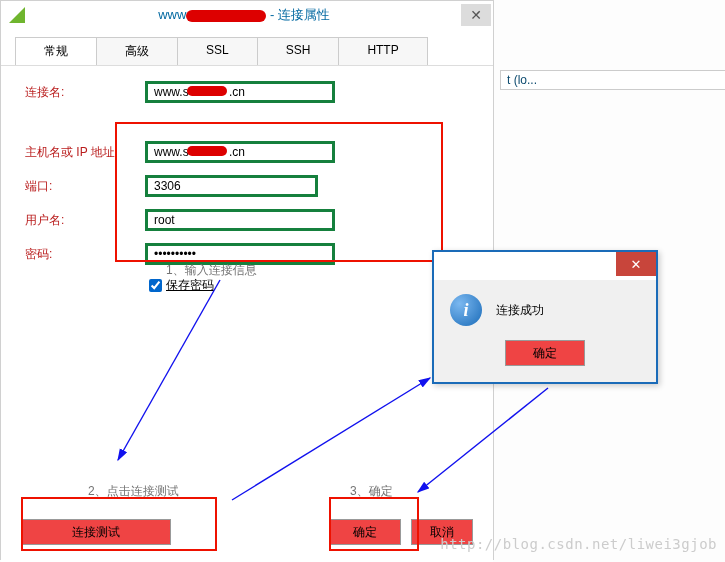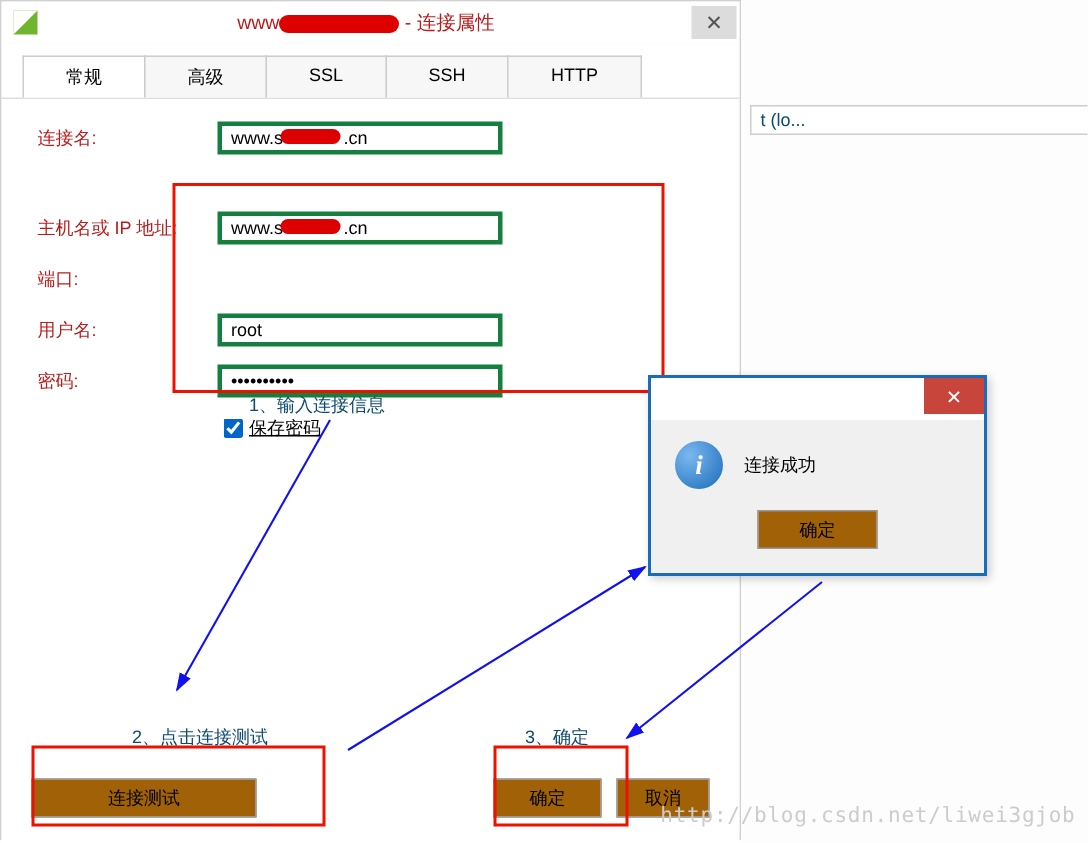--- a/index.html
+++ b/index.html
@@ -1,35 +1,35 @@
 <!DOCTYPE html>
 <html><head>
   <meta charset="utf-8">
   <style>
     * { box-sizing: border-box; font-family: "Microsoft YaHei", Arial, sans-serif; }
     body { margin: 0; width: 725px; height: 562px; background: #fdfdfd; position: relative; overflow: hidden; font-size: 12px; }
     .window { position: absolute; left: 0; top: 0; width: 494px; height: 560px; background: #f0f0f0; border: 1px solid #d0d0d0; }
     .titlebar { height: 28px; background: #fff; display: flex; align-items: center; position: relative; }
     .titlebar-icon { width: 20px; height: 20px; margin-left: 6px; }
-    .titlebar-title { flex: 1; text-align: center; color: #b91c1c; font-size: 13px; }
+    .titlebar-title { flex: 1; text-align: center; color: #0369a1; font-size: 13px; }
     .redact { display: inline-block; background: #d00; border-radius: 6px; vertical-align: middle; }
     .close-btn { width: 30px; height: 22px; background: #dcdcdc; color: #555; display: flex; align-items: center; justify-content: center; margin-right: 2px; font-size: 14px; }
     .tabs { display: flex; padding: 8px 14px 0 14px; background: #fff; border-bottom: 1px solid #ddd; }
     .tab { padding: 5px 28px; border: 1px solid #ccc; background: #f7f7f7; margin-right: -1px; font-size: 12px; border-bottom: none; }
     .tab.active { background: #fff; position: relative; z-index: 1; }
     .form-area { padding: 14px 24px 0 24px; background: #fff; height: calc(100% - 60px); position: relative; }
     .form-row { display: flex; align-items: center; margin-bottom: 10px; height: 24px; }
     .form-label { width: 120px; color: #b91c1c; }
     .form-input { flex: 0 0 190px; height: 22px; border: 3px solid #15803d; padding: 0 6px; font-size: 12px; background: #fff; }
     .red-box { position: absolute; border: 2px solid #e10; pointer-events: none; }
     .checkbox-row { display: flex; align-items: center; margin-top: 6px; margin-left: 120px; text-decoration: underline; }
     .checkbox-row input { margin-right: 4px; accent-color: #0066cc; }
-    .annotation { position: absolute; color: #0c4a6e; font-size: 12px; pointer-events: none; }
+    .annotation { position: absolute; color: #737373; font-size: 12px; pointer-events: none; }
     .bottom-buttons { position: absolute; bottom: 14px; left: 0; right: 0; display: flex; padding: 0 20px; align-items: center; }
-    .btn { height: 26px; border: 1px solid #999; background: #a16207; padding: 0 18px; font-size: 12px; cursor: pointer; }
+    .btn { height: 26px; border: 1px solid #999; background: #ef4444; padding: 0 18px; font-size: 12px; cursor: pointer; }
     .btn.test { width: 150px; }
     .spacer { flex: 1; }
     .msgbox { position: absolute; left: 432px; top: 250px; width: 226px; height: 134px; background: #f0f0f0; border: 2px solid #1a6bb8; box-shadow: 2px 2px 6px rgba(0,0,0,0.2); }
     .msgbox-title { height: 28px; background: #fff; display: flex; }
     .msgbox-close { width: 40px; height: 24px; background: #c8453b; color: #fff; display: flex; align-items: center; justify-content: center; margin-left: auto; font-size: 13px; }
     .msgbox-body { padding: 14px 16px; display: flex; align-items: center; }
     .info-icon { width: 32px; height: 32px; border-radius: 50%; background: radial-gradient(circle at 30% 30%, #7bb8f0, #1a6bb8); display: flex; align-items: center; justify-content: center; color: #fff; font-size: 18px; font-weight: bold; font-style: italic; font-family: Georgia, serif; margin-right: 14px; }
     .msgbox-footer { text-align: center; padding-bottom: 10px; }
     .side-text { position: absolute; left: 500px; top: 70px; width: 240px; height: 20px; border: 1px solid #ccc; background: #fff; padding: 2px 6px; color: #0c4a6e; overflow: hidden; }
     .watermark { position: absolute; right: 8px; bottom: 10px; color: #ccc; font-size: 14px; letter-spacing: 0.5px; font-family: monospace; pointer-events: none; }
@@ -77,20 +77,21 @@
     <div class="form-row">
       <div class="form-label">主机名或 IP 地址:</div>
       <div style="position:relative; flex:0 0 190px;">
         <input class="form-input" style="width: 100%;" value="www.s">
         <span class="redact" style="position:absolute; left:42px; top:5px; width:40px; height:10px;"></span>
         <span style="position:absolute; left:84px; top:4px; font-size:12px; pointer-events:none;">.cn</span>
       </div>
     </div>
     <div class="form-row">
       <div class="form-label">端口:</div>
+      <input class="form-input" style="flex: 0 0 90px;" value="3306">
     </div>
     <div class="form-row">
       <div class="form-label">用户名:</div>
       <input class="form-input" value="root" style="">
     </div>
     <div class="form-row">
       <div class="form-label">密码:</div>
       <input class="form-input" type="text" value="••••••••••" style="">
     </div>
     <div class="checkbox-row">

